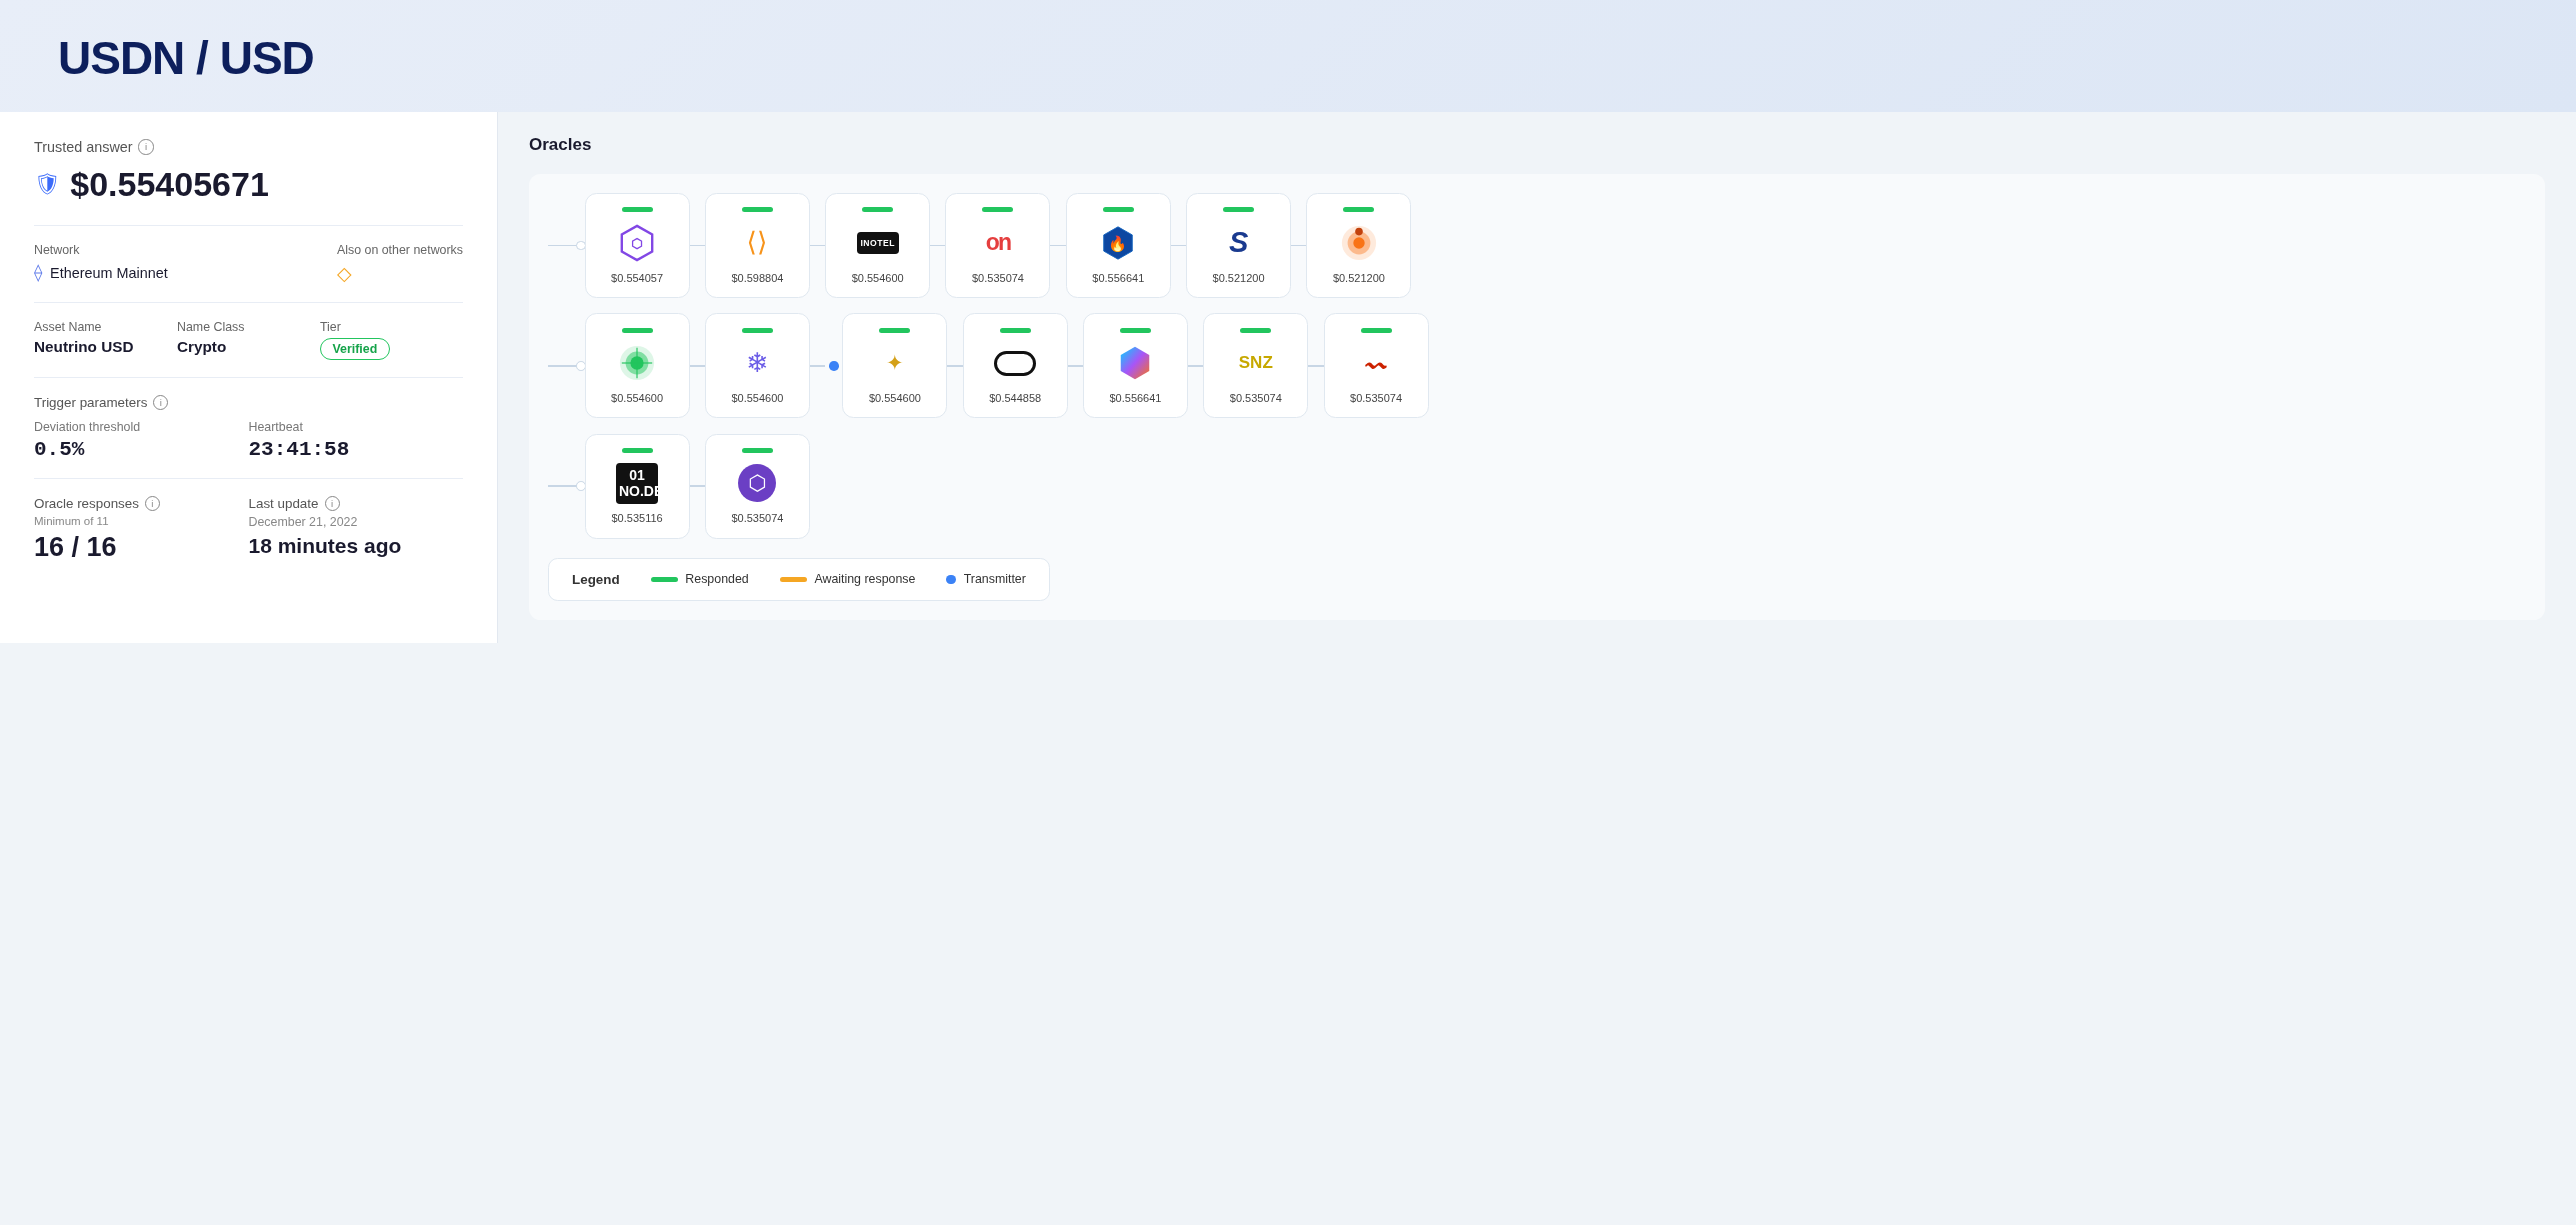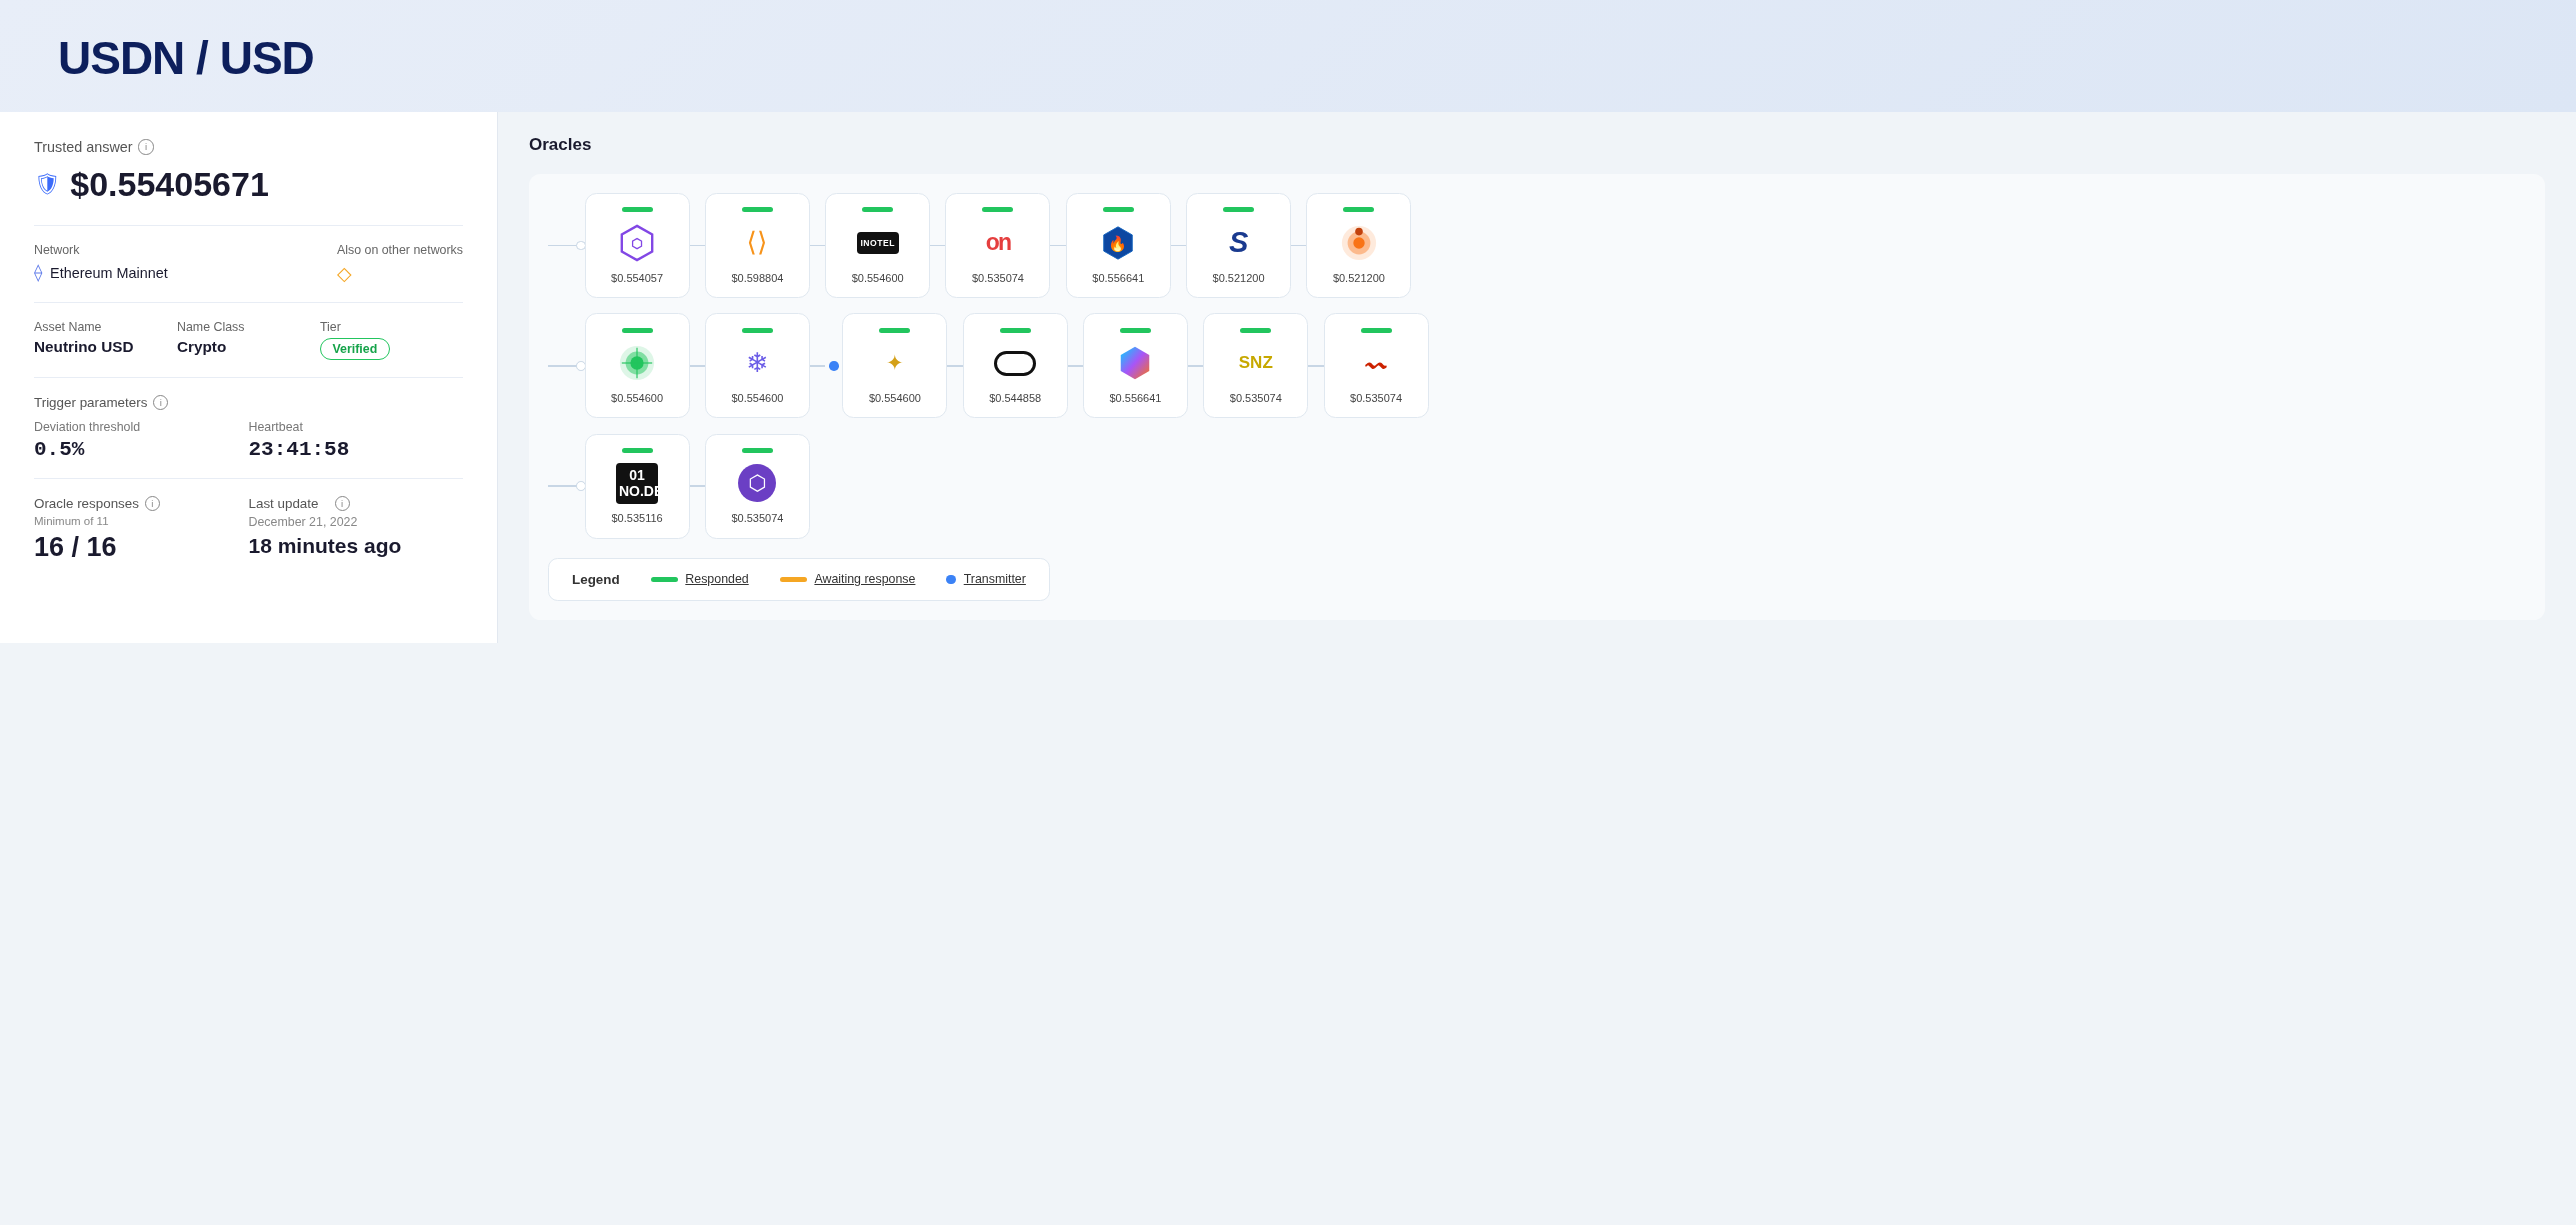--- a/index.html
+++ b/index.html
@@ -167,21 +167,21 @@
       margin-bottom: 5.7px;
     }
     .responses-value {
       font-size: 27px;
       font-weight: 800;
       color: #1a1a2e;
     }
     .last-update-label {
       display: flex;
       align-items: center;
-      gap: 16px;
+      gap: 6px;
       font-size: 13.4px;
       color: #555;
       margin-bottom: 3.8px;
     }
     .last-update-date {
       font-size: 12.4px;
       color: #888;
       margin-bottom: 5.7px;
     }
     .last-update-value {
@@ -300,21 +300,20 @@
       gap: 31px;
       margin-top: 19px;
       width: fit-content;
     }
     .legend-item {
       display: flex;
       align-items: center;
       gap: 7.7px;
       font-size: 12.4px;
       color: #333;
-      text-decoration: underline;
     }
     .legend-bar-green {
       width: 27px; height: 4.8px;
       border-radius: 2.9px;
       background: #22c55e;
     }
     .legend-bar-yellow {
       width: 27px; height: 4.8px;
       border-radius: 2.9px;
       background: #f5a623;

